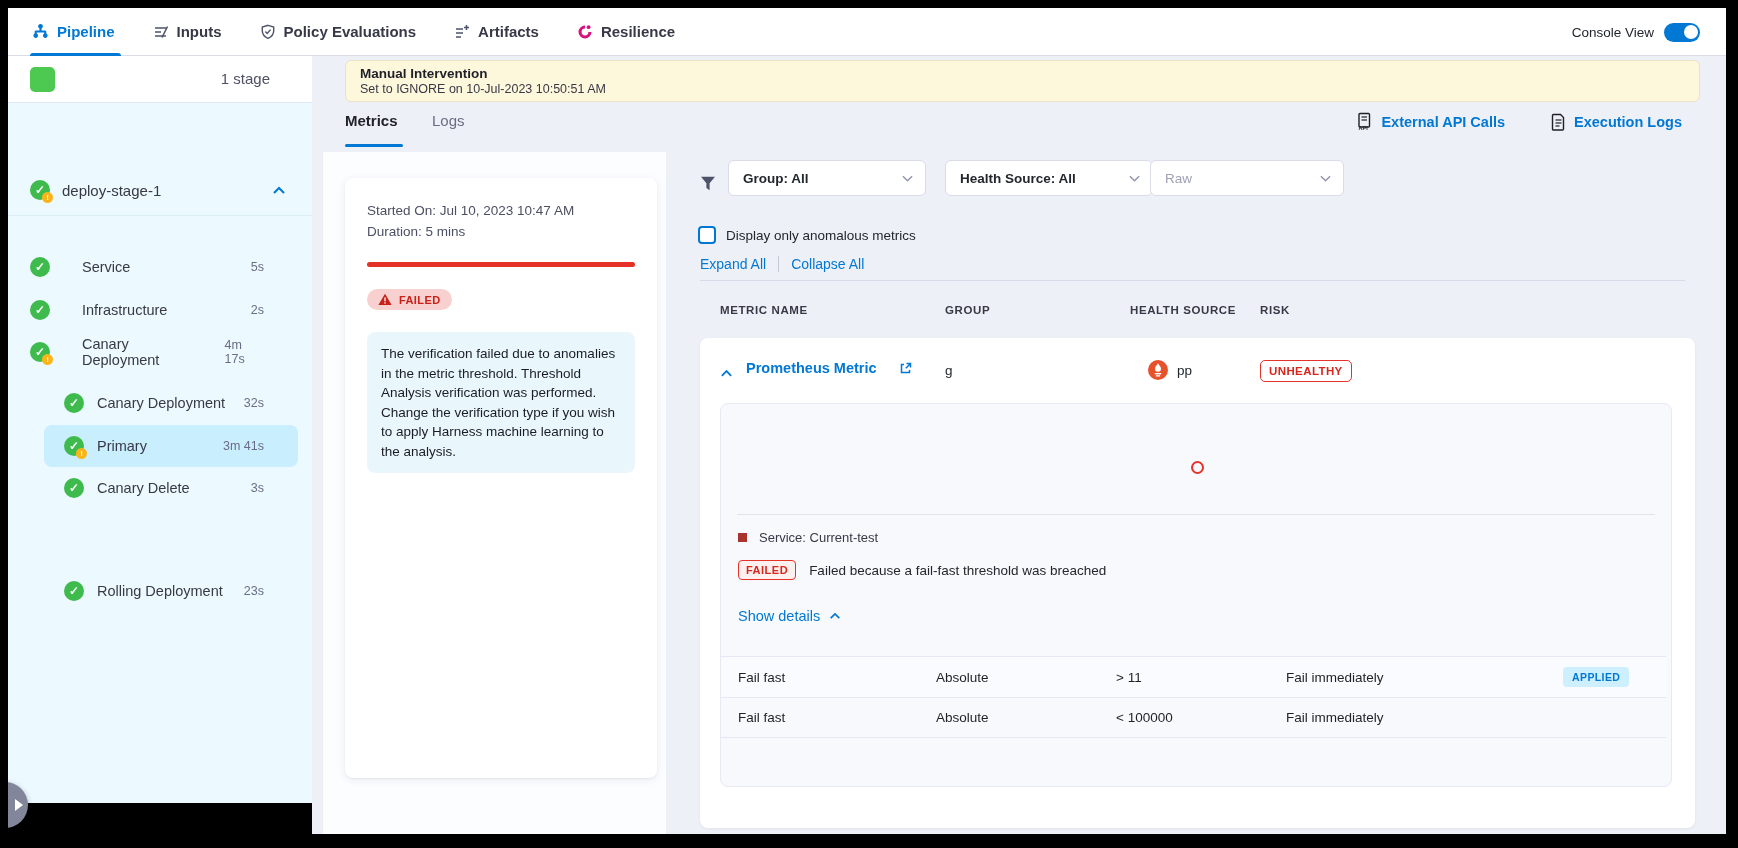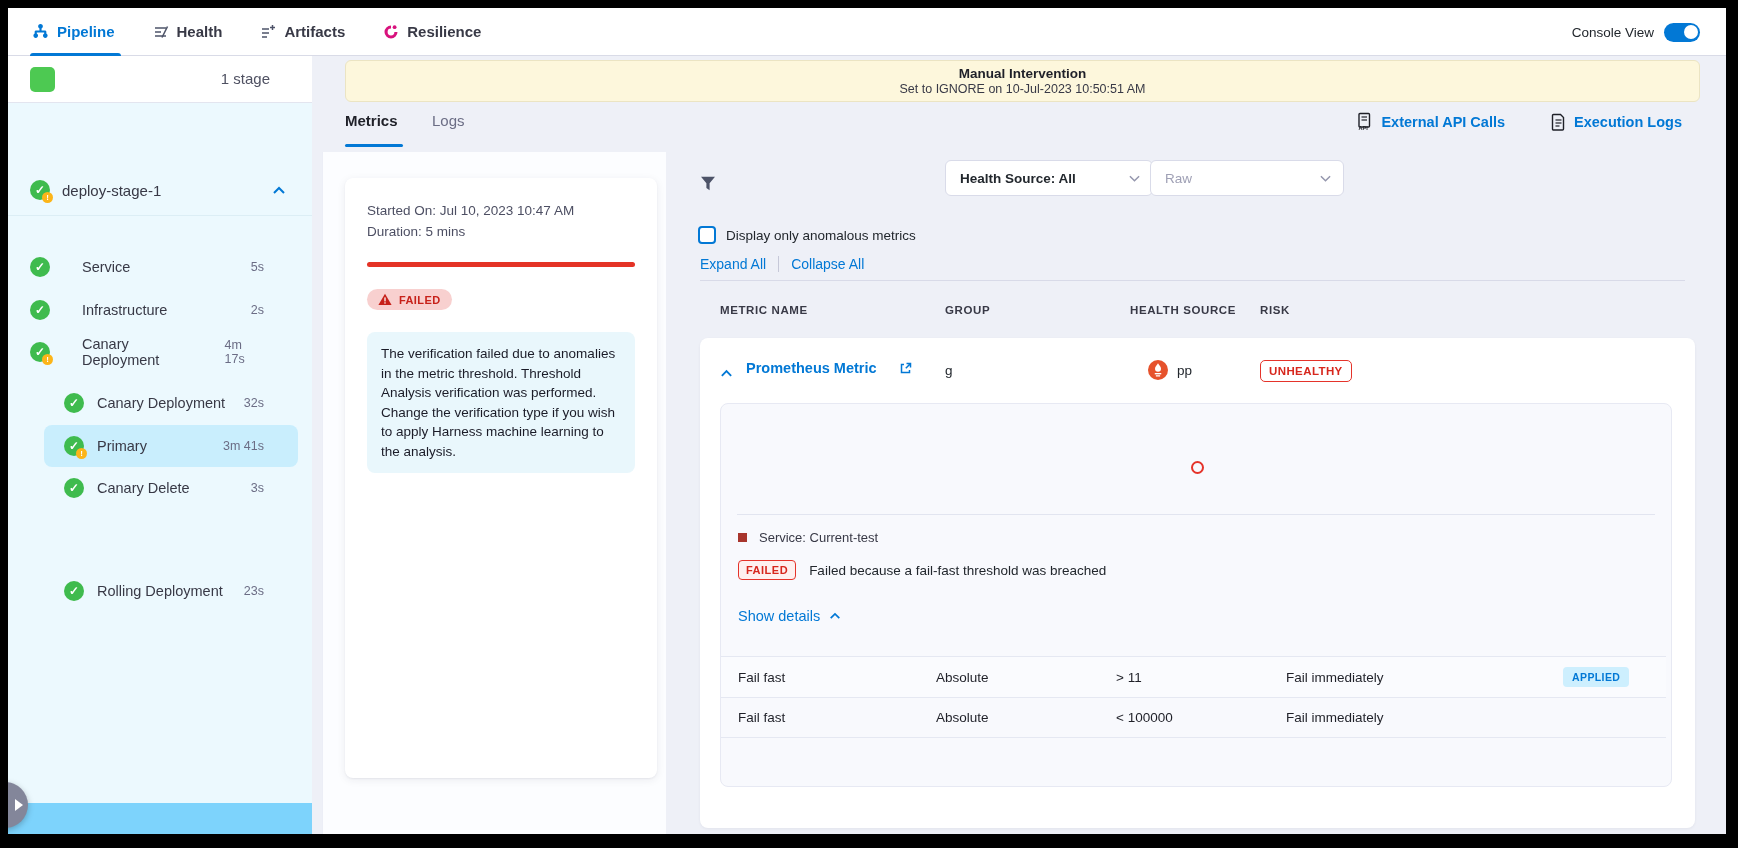--- a/index.html
+++ b/index.html
@@ -13,21 +13,21 @@
   .nav-tab { position:relative; height:48px; display:flex; align-items:center; gap:8px; margin-right:38px; cursor:pointer; }
   .nav-tab .nav-label { font-size:15px; color:#383946; font-weight:600; }
   .nav-tab.active .nav-label { color:#0278d5; font-weight:700; }
   .nav-tab.active::after { content:""; position:absolute; left:-2px; right:-6px; bottom:0; height:3px; background:#0278d5; border-radius:3px 3px 0 0; }
   .console { position:absolute; right:26px; top:0; height:48px; display:flex; align-items:center; gap:10px; }
   .console .console-label { font-size:13.5px; color:#22272d; }
   .toggle { width:36px; height:19px; border-radius:10px; background:#0278d5; position:relative; cursor:pointer; }
   .toggle .knob { position:absolute; right:2.5px; top:2.5px; width:14px; height:14px; background:#fff; border-radius:50%; }
 
   
-  .sidebar { position:absolute; left:0; top:48px; width:304px; bottom:0; background:#7dd3fc;padding-left:32px; }
+  .sidebar { position:absolute; left:0; top:48px; width:304px; bottom:0; background:#000000;padding-left:32px; }
   .sidebar-hd { position:absolute; left:0; top:0; width:100%; height:47px; background:#fff; border-bottom:1px solid #e3e5ef; }
   .sq { position:absolute; left:22px; top:11px; width:25px; height:25px; border-radius:5px; background:#4dc952; }
   .stage-count { position:absolute; right:42px; top:14px; font-size:15px; color:#4f5162; }
   .sidebar-body { position:absolute; left:0; top:47px; width:100%; height:700px; background:#ecf9fe; }
   .stage-row { position:absolute; left:0; top:67px; height:40px; left:0; right:0; display:flex; align-items:center; padding-left:22px; cursor:pointer; }
   .stage-label { font-size:15px; color:#383946; margin-left:12px; }
   .stage-chevron { position:absolute; right:26px; }
   .side-divider { position:absolute; left:0; right:0; top:112px; height:1px; background:#dceef5; }
   .step { position:absolute; left:0; right:0; height:42px; display:flex; align-items:center; cursor:pointer; }
   .step.indent0 { padding-left:22px;gap:19px; }
@@ -36,21 +36,21 @@
   .step-label { font-size:14.5px; color:#383946; margin-left:13px; }
   .step-time { margin-left:auto; padding-right:48px; font-size:12.5px; color:#6b6d85; }
   .step.selected .step-time { padding-right:34px; }
   .dot { width:20px; height:20px; border-radius:50%; background:#3fbb4e; position:relative; flex:none; }
   .dot::before { content:"\2713"; position:absolute; inset:0; display:flex; align-items:center; justify-content:center; color:#fff; font-size:12px; font-weight:bold; }
   .dot.warn::after { content:"!"; position:absolute; right:-3px; bottom:-3px; width:11px; height:11px; border-radius:50%; background:#fcb519; color:#fff; font-size:8px; font-weight:bold; display:flex; align-items:center; justify-content:center; }
   .handle { position:absolute; left:-26px; top:774px; width:46px; height:46px; border-radius:50%; background:#83869a; box-shadow:0 2px 6px rgba(0,0,0,.25); }
   .handle::after { content:""; position:absolute; left:33px; top:17px; border-left:8px solid #fff; border-top:6px solid transparent; border-bottom:6px solid transparent; }
 
   
-  .banner { position:absolute; left:337px; top:52px; width:1355px; height:42px; background:#fdf7dc; border:1px solid #ebe4c3; border-radius:6px; padding:5px 14px;text-align:center; }
+  .banner { position:absolute; left:337px; top:52px; width:1355px; height:42px; background:#fdf7dc; border:1px solid #ebe4c3; border-radius:6px; padding:5px 14px; }
   .banner-title { font-size:13.5px; font-weight:bold; color:#1f2028; }
   .banner-sub { font-size:12.5px; color:#383946; margin-top:1px; }
   .ctab { position:absolute; top:104px; font-size:15px; color:#6b6d85; cursor:pointer; }
   .ctab.active { color:#1f2028; font-weight:bold; }
   .ctab-underline { position:absolute; left:337px; top:136px; width:58px; height:3px; background:#0278d5; border-radius:2px; }
   .top-links { position:absolute; right:44px; top:104px; display:flex; gap:46px; }
   .top-link { display:flex; align-items:center; gap:8px; cursor:pointer; }
   .top-link span { color:#0278d5; font-size:14.5px; font-weight:bold; }
 
   
@@ -123,21 +123,28 @@
     </div>
     <div class="nav-tab">
       <svg width="16" height="16" viewBox="0 0 16 16">
             <g stroke="#4d5368" stroke-width="1.5" fill="none">
               <line x1="2" y1="4" x2="13" y2="4"></line>
               <line x1="2" y1="8" x2="8" y2="8"></line>
               <line x1="2" y1="12" x2="13" y2="12"></line>
               <line x1="9" y1="13.5" x2="14.5" y2="2.5"></line>
             </g>
           </svg>
-      <span class="nav-label">Health</span>
+      <span class="nav-label">Inputs</span>
+    </div>
+    <div class="nav-tab">
+      <svg width="16" height="16" viewBox="0 0 16 16">
+            <path d="M8 1.3l5.7 1.8v3.6c0 3.8-2.5 6.2-5.7 7.7-3.2-1.5-5.7-3.9-5.7-7.7V3.1z" fill="none" stroke="#4d5368" stroke-width="1.4"></path>
+            <polyline points="5.3,7.6 7.2,9.4 10.6,5.6" fill="none" stroke="#4d5368" stroke-width="1.4"></polyline>
+          </svg>
+      <span class="nav-label">Policy Evaluations</span>
     </div>
     <div class="nav-tab">
       <svg width="16" height="16" viewBox="0 0 16 16">
             <g stroke="#4d5368" stroke-width="1.5" fill="none">
               <line x1="2" y1="5" x2="9" y2="5"></line>
               <line x1="2" y1="9" x2="9" y2="9"></line>
               <line x1="2" y1="13" x2="7" y2="13"></line>
               <line x1="12.5" y1="1" x2="12.5" y2="6"></line>
               <line x1="10" y1="3.5" x2="15" y2="3.5"></line>
             </g>
@@ -254,20 +261,26 @@
             <rect x="6.35" y="9.3" width="1.3" height="1.3" fill="#fff"></rect>
           </svg>
       <span>FAILED</span>
     </div>
     <div class="info-box">The verification failed due to anomalies in the metric threshold. Threshold Analysis verification was performed. Change the verification type if you wish to apply Harness machine learning to the analysis.</div>
   </div>
 
   <svg class="funnel" width="16" height="15" viewBox="0 0 16 15">
         <path d="M1 .8h14L9.6 7.2v7L6.4 12V7.2z" fill="#4d5368"></path>
       </svg>
+  <div class="dd dd1">
+    <span class="dd-label">Group: All</span>
+    <svg width="11" height="7" viewBox="0 0 12 7">
+          <polyline points="1,1 6,6 11,1" fill="none" stroke="#9496ad" stroke-width="1.6"></polyline>
+        </svg>
+  </div>
   <div class="dd dd2">
     <span class="dd-label">Health Source: All</span>
     <svg width="11" height="7" viewBox="0 0 12 7">
           <polyline points="1,1 6,6 11,1" fill="none" stroke="#9496ad" stroke-width="1.6"></polyline>
         </svg>
   </div>
   <div class="dd dd3">
     <span class="dd-label placeholder">Raw</span>
     <svg width="11" height="7" viewBox="0 0 12 7">
           <polyline points="1,1 6,6 11,1" fill="none" stroke="#9496ad" stroke-width="1.6"></polyline>

